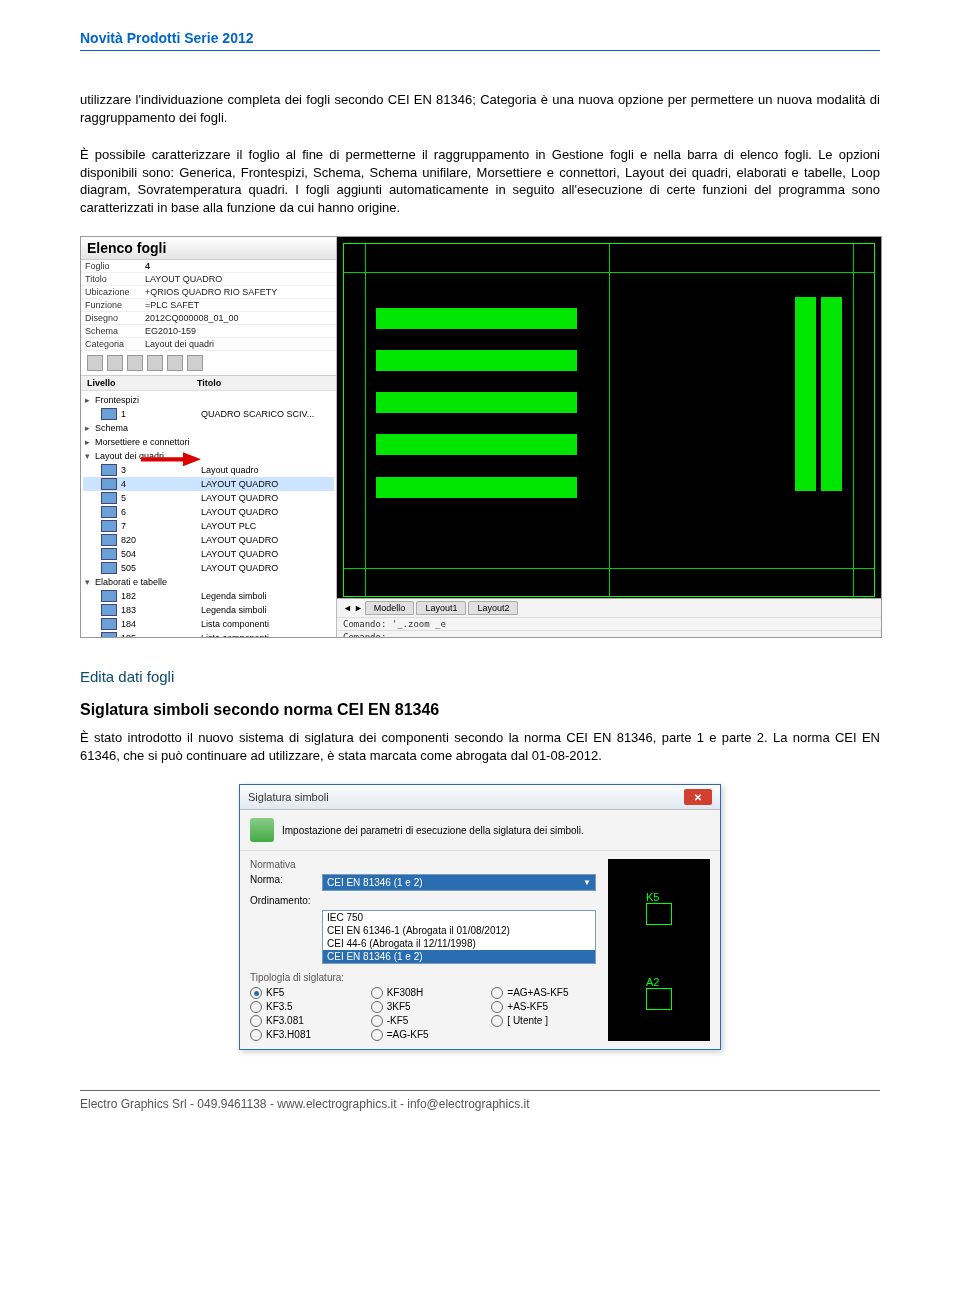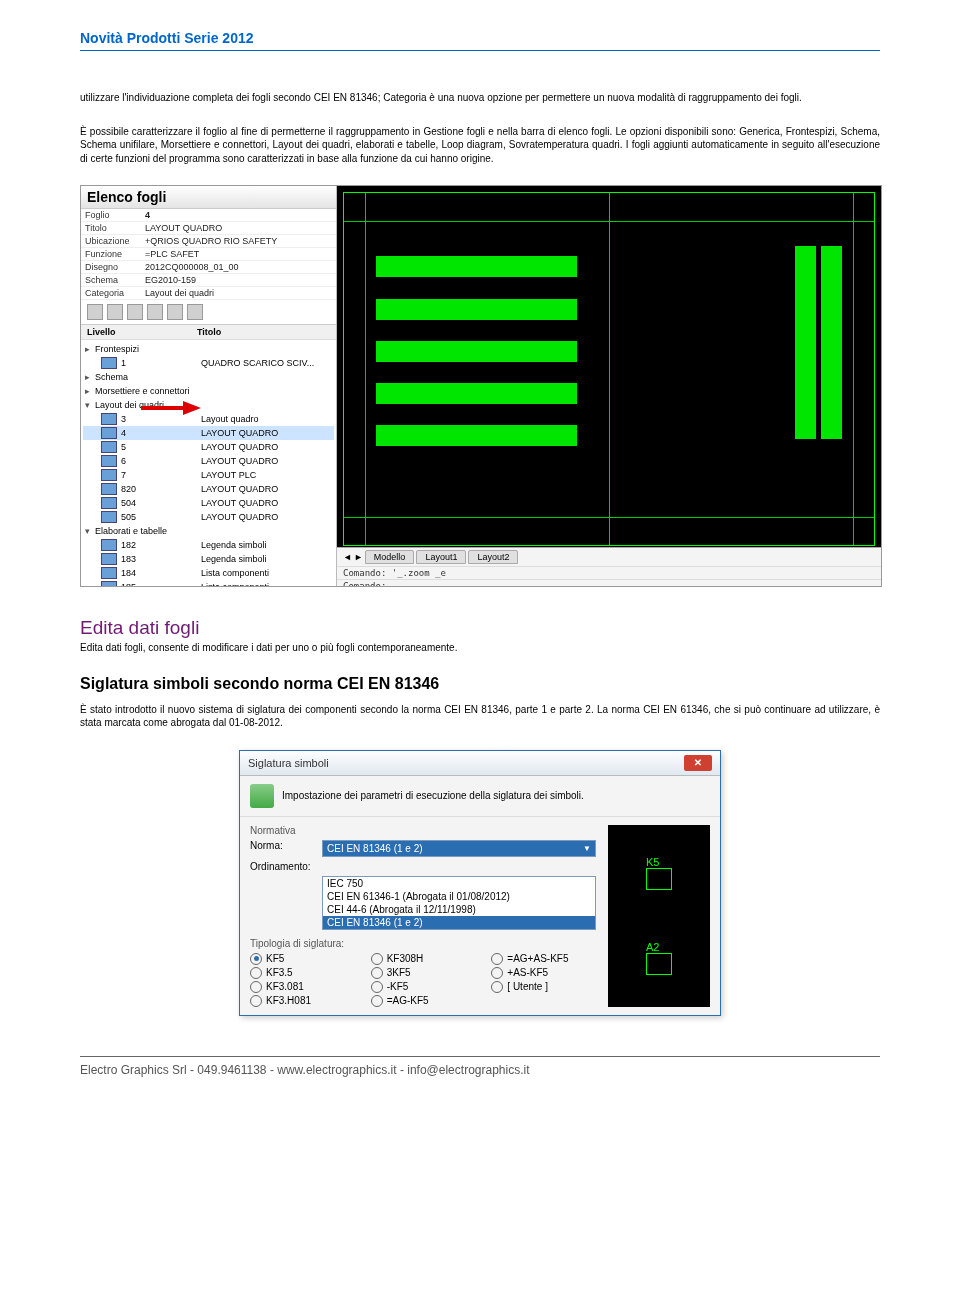--- a/index.html
+++ b/index.html
@@ -17,21 +17,21 @@
     font-size: 14px;
     font-weight: bold;
     margin-bottom: 4px;
   }
   .header-rule {
     border: none;
     border-top: 1px solid #0066cc;
     margin: 0 0 40px 0;
   }
   .body-text {
-    font-size: 10px;
+    font-size: 13px;
     line-height: 1.35;
     text-align: justify;
     margin-bottom: 20px;
   }
   .screenshot1 {
     width: 800px;
     height: 400px;
     margin: 0 auto 30px auto;
     display: flex;
     background: linear-gradient(#f8f8f8,#e8e8e8);
@@ -169,22 +169,22 @@
     border-radius: 2px 2px 0 0;
   }
   .cad-cmd {
     padding: 1px 6px;
     font-family: monospace;
     font-size: 9px;
     color: #333;
     border-top: 1px solid #ddd;
   }
   .section-subtitle {
-    color: #701a75;
-    font-size: 19px;
+    color: #0c4a6e;
+    font-size: 15px;
     margin-top: 10px;
     margin-bottom: 2px;
   }
   .section-heading {
     font-size: 16px;
     font-weight: bold;
     margin: 16px 0 10px 0;
   }
   .dialog-wrapper {
     display: flex;
@@ -487,21 +487,20 @@
           <div class="cad-tab">Layout1</div>
           <div class="cad-tab">Layout2</div>
         </div>
         <div class="cad-cmd">Comando: '_.zoom _e</div>
         <div class="cad-cmd">Comando:</div>
       </div>
     </div>
   </div>
 
   <div class="section-subtitle">Edita dati fogli</div>
-  <div class="body-text">Edita dati fogli, consente di modificare i dati per uno o più fogli contemporaneamente.</div>
 
   <div class="section-heading">Siglatura simboli secondo norma CEI EN 81346</div>
   <div class="body-text">È stato introdotto il nuovo sistema di siglatura dei componenti secondo la norma CEI EN 81346, parte 1 e parte 2. La norma CEI EN 61346, che si può continuare ad utilizzare, è stata marcata come abrogata dal 01-08-2012.</div>
 
   <div class="dialog-wrapper">
     <div class="dialog">
       <div class="dialog-titlebar">
         <span class="title">Siglatura simboli</span>
         <span class="close-btn">✕</span>
       </div>

